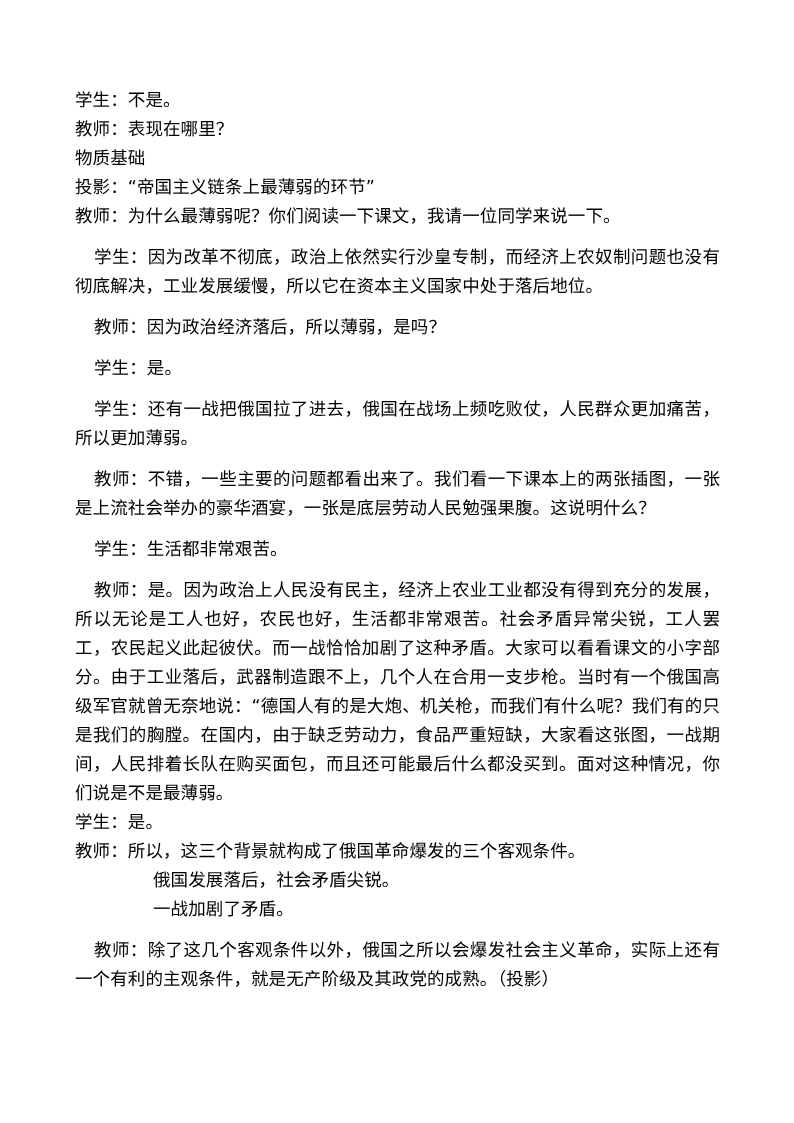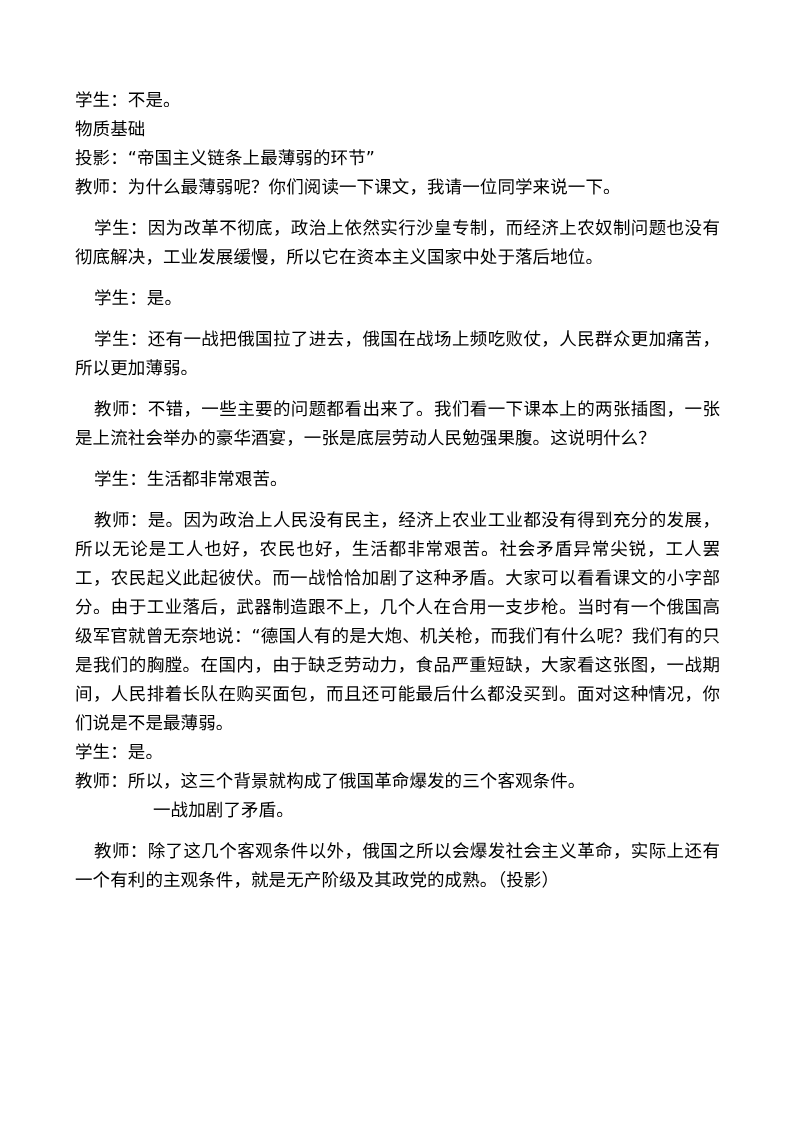--- a/index.html
+++ b/index.html
@@ -53,28 +53,31 @@
     padding-left: 78px;
   }
 </style>
 </head>
 <body>
 
 <div class="page">
   <div class="page-body">
 
     <p class="para indent-0">学生：不是。</p>
+    <p class="para indent-0">教师：表现在哪里？</p>
     <p class="para indent-0">物质基础</p>
     <p class="para indent-0">投影：“帝国主义链条上最薄弱的环节”</p>
     <p class="para indent-0">教师：为什么最薄弱呢？你们阅读一下课文，我请一位同学来说一下。</p>
     <p class="para indent-1">学生：因为改革不彻底，政治上依然实行沙皇专制，而经济上农奴制问题也没有彻底解决，工业发展缓慢，所以它在资本主义国家中处于落后地位。</p>
+    <p class="para indent-1">教师：因为政治经济落后，所以薄弱，是吗？</p>
     <p class="para indent-1">学生：是。</p>
     <p class="para indent-1">学生：还有一战把俄国拉了进去，俄国在战场上频吃败仗，人民群众更加痛苦，所以更加薄弱。</p>
     <p class="para indent-1">教师：不错，一些主要的问题都看出来了。我们看一下课本上的两张插图，一张是上流社会举办的豪华酒宴，一张是底层劳动人民勉强果腹。这说明什么？</p>
     <p class="para indent-1">学生：生活都非常艰苦。</p>
     <p class="para indent-1">教师：是。因为政治上人民没有民主，经济上农业工业都没有得到充分的发展，所以无论是工人也好，农民也好，生活都非常艰苦。社会矛盾异常尖锐，工人罢工，农民起义此起彼伏。而一战恰恰加剧了这种矛盾。大家可以看看课文的小字部分。由于工业落后，武器制造跟不上，几个人在合用一支步枪。当时有一个俄国高级军官就曾无奈地说：“德国人有的是大炮、机关枪，而我们有什么呢？我们有的只是我们的胸膛。在国内，由于缺乏劳动力，食品严重短缺，大家看这张图，一战期间，人民排着长队在购买面包，而且还可能最后什么都没买到。面对这种情况，你们说是不是最薄弱。</p>
     <p class="para indent-0">学生：是。</p>
     <p class="para indent-0">教师：所以，这三个背景就构成了俄国革命爆发的三个客观条件。</p>
+    <p class="para hang-3">俄国发展落后，社会矛盾尖锐。</p>
     <p class="para hang-3">一战加剧了矛盾。</p>
     <p class="para indent-1">教师：除了这几个客观条件以外，俄国之所以会爆发社会主义革命，实际上还有一个有利的主观条件，就是无产阶级及其政党的成熟。（投影）</p>
 
   </div>
 </div>
 
 </body></html>

